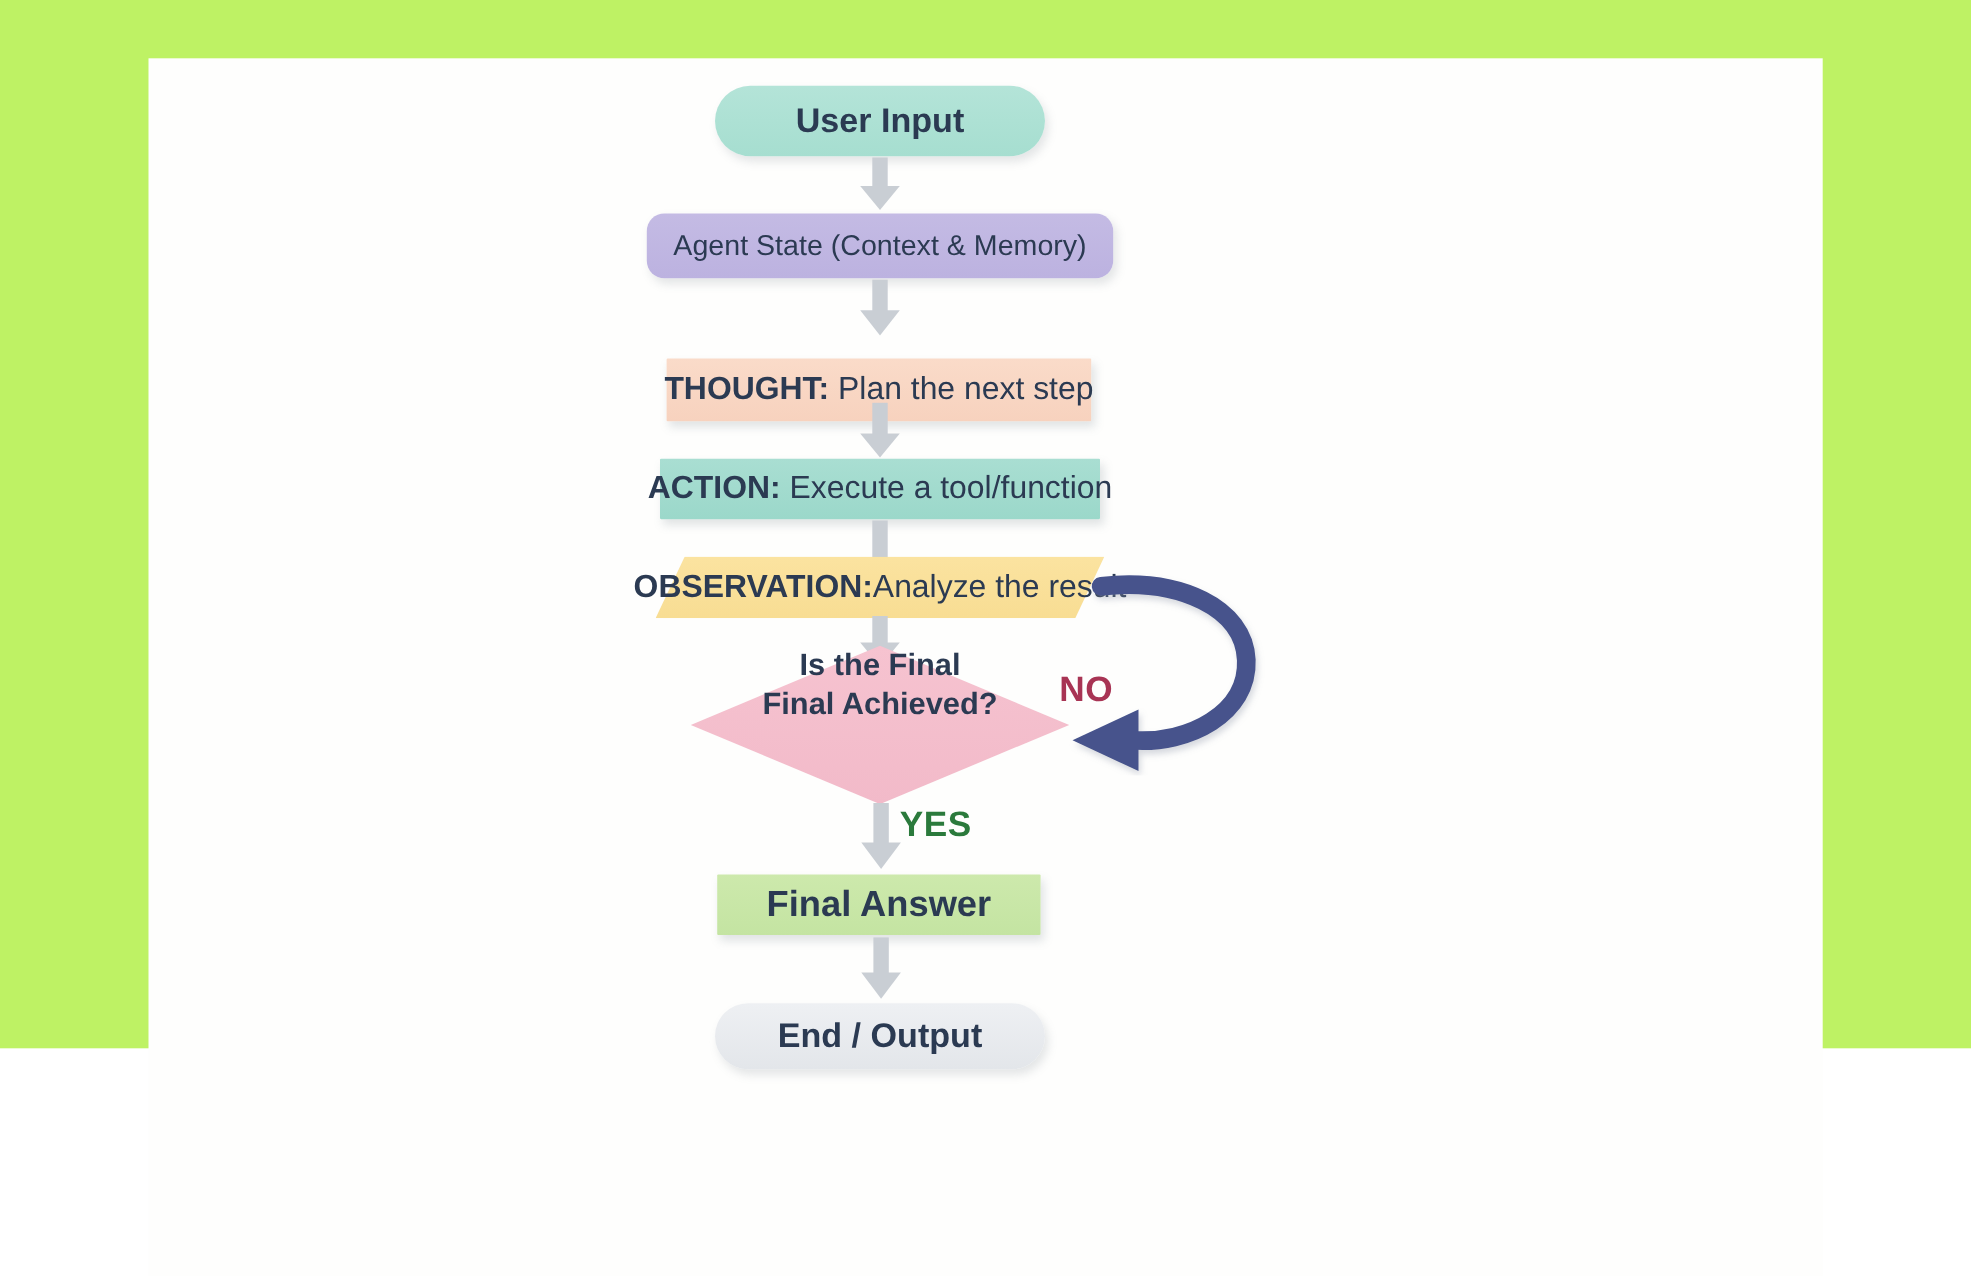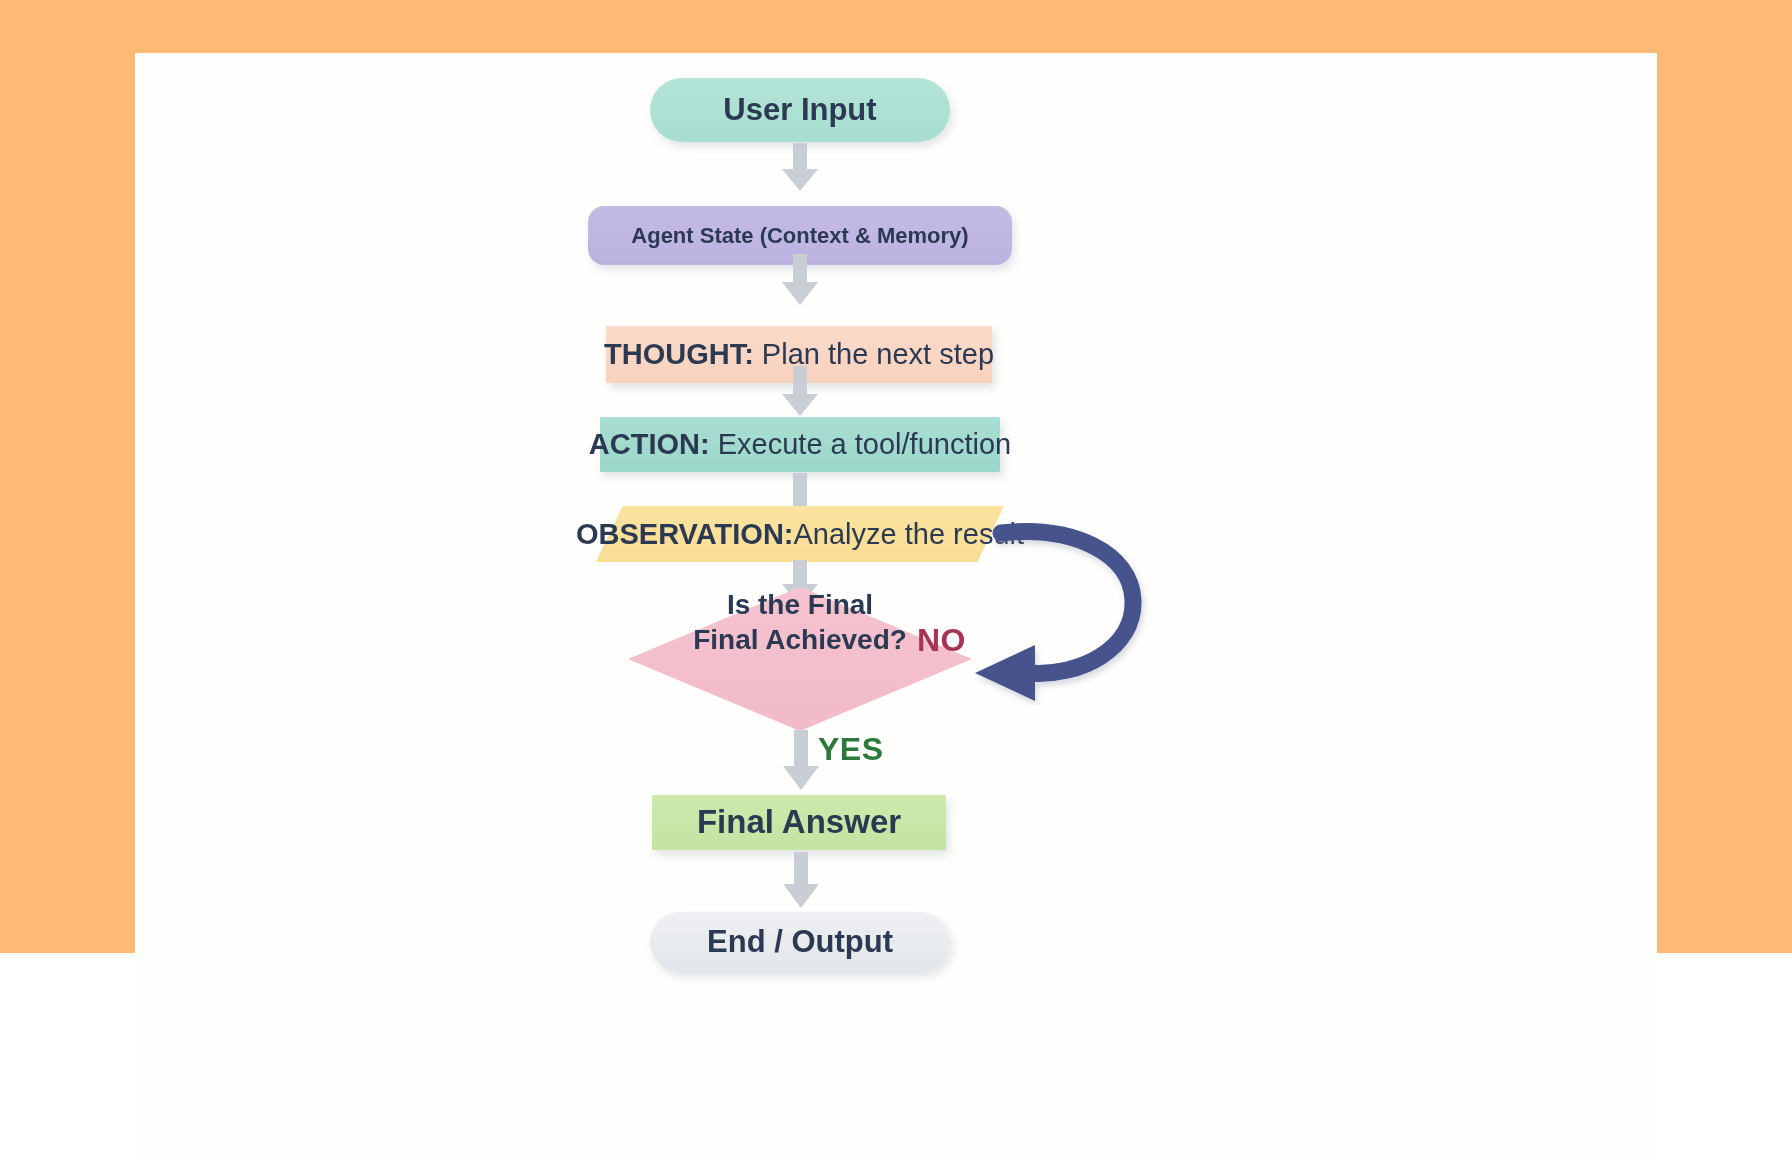--- a/index.html
+++ b/index.html
@@ -12,21 +12,21 @@
     width: 1792px;
     height: 1160px;
     font-family: "Liberation Sans", "DejaVu Sans", sans-serif;
     overflow: hidden;
   }
 
   #canvas {
     position: relative;
     width: 1792px;
     height: 953px;
-    background: #fdba74;
+    background: #bef264;
   }
 
   
   #panel {
     position: absolute;
     left: 135px;
     top: 53px;
     width: 1522px;
     height: 1107px;
     background: #fefefd;
@@ -58,23 +58,22 @@
     box-shadow: 3px 5px 9px rgba(120,130,140,0.20);
     font-size: 31px;
     font-weight: bold;
   }
 
   
   .box-round {
     border-radius: 16px;
     background: linear-gradient(180deg, #c4bbe4 0%, #bcb2e0 100%);
     box-shadow: 3px 5px 9px rgba(120,130,140,0.20);
-    font-size: 22px;
-    font-weight: bold;
-    margin-top: 12px;
+    font-size: 26px;
+    font-weight: normal;
   }
 
   
   .box-sharp {
     border-radius: 1px;
     box-shadow: 3px 5px 9px rgba(120,130,140,0.22);
     font-size: 29px;
     font-weight: normal;
   }
   .box-thought { background: linear-gradient(180deg, #fadbc9 0%, #f7d2be 100%); }
@@ -229,21 +228,21 @@
       </filter>
     </defs>
     <g filter="url(#loopshadow)">
       <path d="M 46 28
                C 118 20, 176 48, 178 95
                C 180 143, 126 172, 74 168" fill="none" stroke="#46538c" stroke-width="17" stroke-linecap="round"></path>
       <polygon points="80,140 80,196 20,168" fill="#46538c"></polygon>
     </g>
   </svg>
 
-  <div class="branch-label label-no" style="left:917px; top:608px;margin-top:14px;">NO</div>
+  <div class="branch-label label-no" style="left:963px; top:608px;">NO</div>
 
   <svg class="connector" style="left:780px; top:730px;" width="44" height="62" viewBox="0 0 44 62">
     <g fill="#c9ced4">
       <rect x="14" y="0" width="14" height="38"></rect>
       <polygon points="3,36 39,36 21,60"></polygon>
     </g>
   </svg>
 
   <div class="branch-label label-yes" style="left:818px; top:731px;">YES</div>
 

